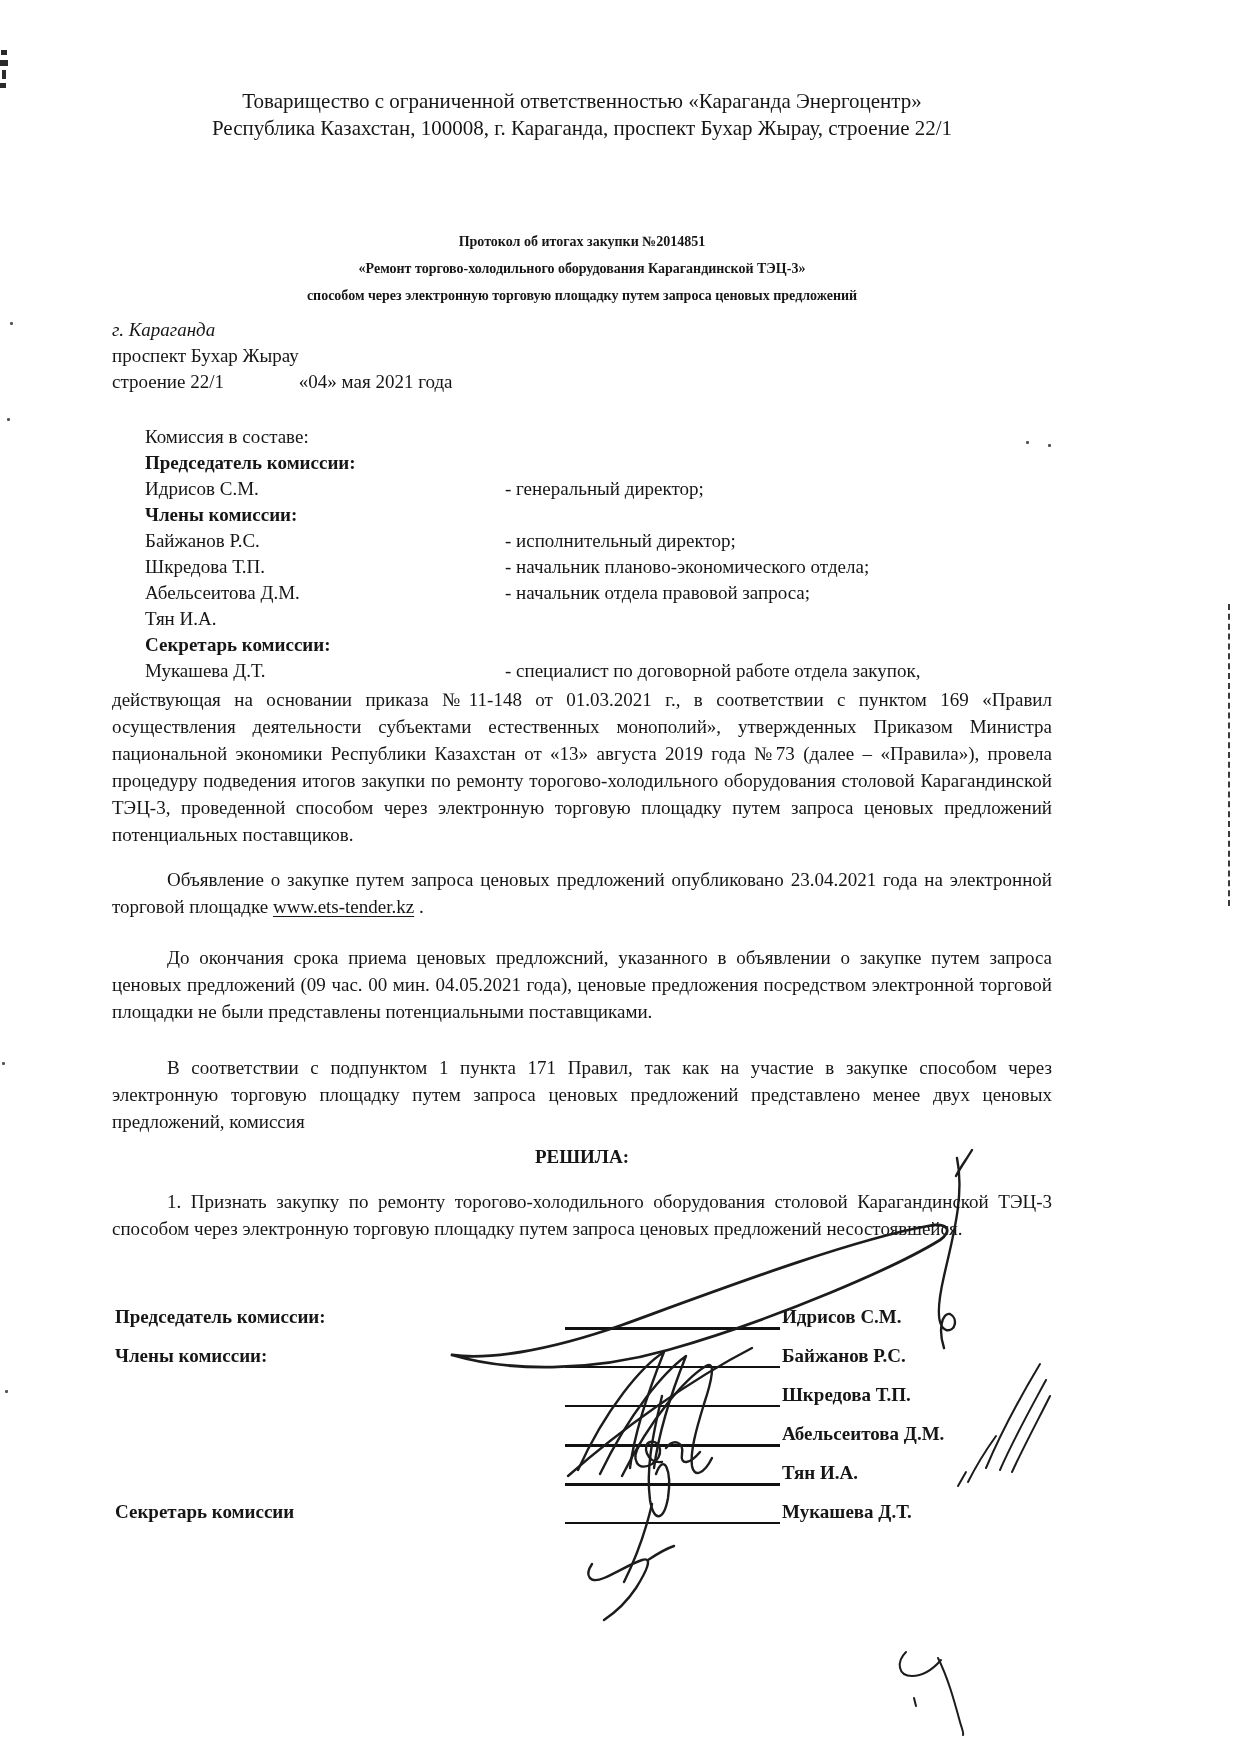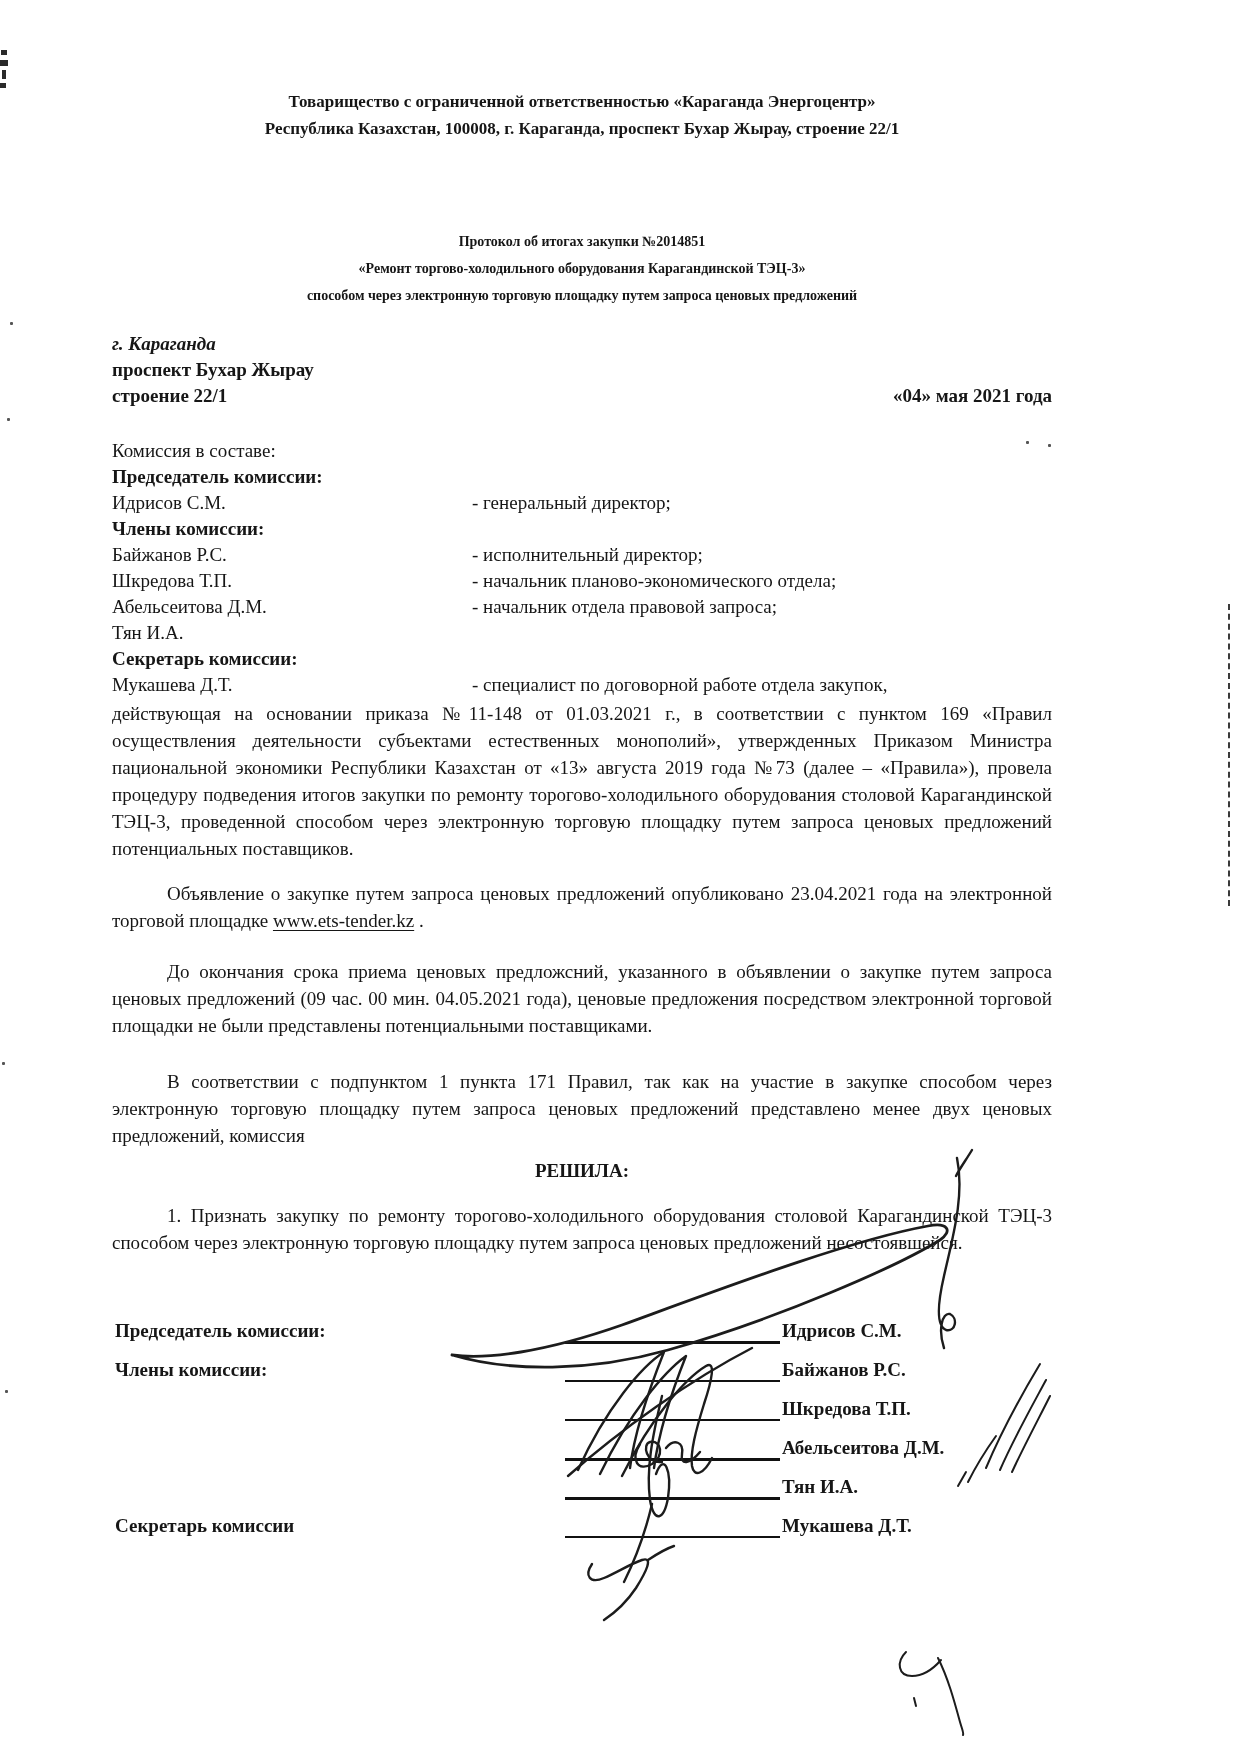--- a/index.html
+++ b/index.html
@@ -8,27 +8,27 @@
     width:1240px; height:1754px;
     margin:0 auto;
     background:#ffffff;
     color:#161616;
     font-family:"Liberation Serif","DejaVu Serif",serif;
     font-size:19px; line-height:27px;
     overflow:hidden;
   }
   .content { padding:88px 188px 0 112px; }
 
-  .org-header { text-align:center; font-weight:bold; font-size:17px; }
+  .org-header { text-align:center; font-weight:normal; font-size:21px; }
   .doc-title  { margin-top:86px; text-align:center; font-weight:bold; font-size:14px; }
 
-  .place-date { margin-top:22px; display:flex; justify-content:space-between; align-items:flex-end; line-height:26px; font-weight:bold; }
+  .place-date { margin-top:8px; display:flex; justify-content:flex-start; align-items:flex-end; line-height:26px; font-weight:normal; }
   .place-city { font-style:italic; }
 
-  .commission { margin-top:29px; line-height:26px; }
+  .commission { margin-top:29px; margin-left:33px; line-height:26px; }
   .c-row { display:flex; }
   .c-name { width:360px; flex:none; }
   .c-role { flex:1; }
   .c-head { font-weight:bold; }
 
   .para { margin:0; text-align:justify; }
   .p1 { margin-top:2px; }
   .indent { text-indent:55px; }
   .p2 { margin-top:18px; }
   .p3 { margin-top:24px; }

